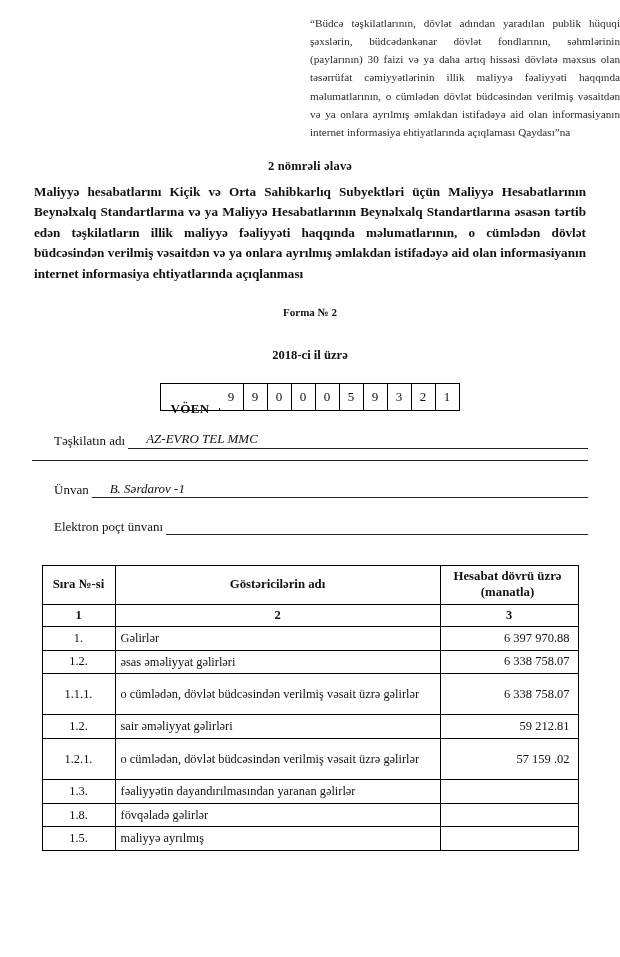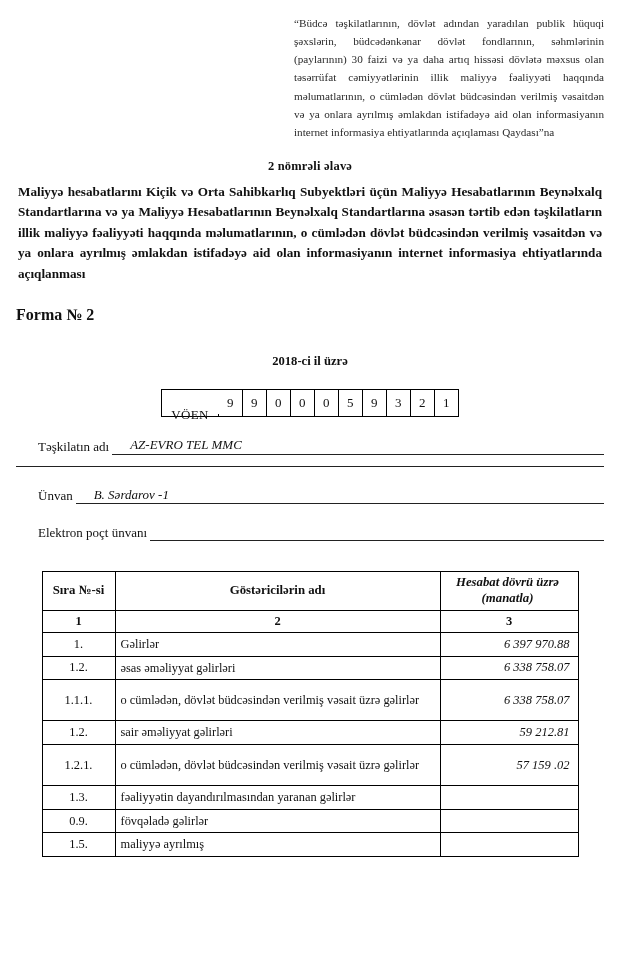--- a/index.html
+++ b/index.html
@@ -13,21 +13,21 @@
     font-family: "Liberation Serif", serif;
     color: #111;
     position: relative;
     overflow: hidden;
   }
   .page {
     width: 620px;
     height: 914px;
     position: relative;
     box-sizing: border-box;
-    padding: 0 16px;
+    padding: 0 32px;
   }
   .quote {
     width: 310px;
     margin-left: 278px;
     padding-top: 14px;
     font-size: 11.2px;
     line-height: 1.62;
     text-align: justify;
     color: #2a2a2a;
   }
@@ -40,21 +40,22 @@
   }
   .title {
     margin-top: 8px;
     font-size: 13.2px;
     font-weight: bold;
     line-height: 1.55;
     text-align: justify;
     padding: 0 2px;
   }
   .forma {
-    font-size: 16px;
+    text-align: center;
+    font-size: 11px;
     font-weight: bold;
     margin-top: 22px;
   }
   .year {
     text-align: center;
     font-size: 12.6px;
     font-weight: bold;
     margin-top: 30px;
   }
   
@@ -68,21 +69,21 @@
     border: 1.4px solid #000;
     height: 26px;
     align-items: stretch;
   }
   .voen .lbl {
     display: flex;
     align-items: center;
     justify-content: center;
     padding: 0 9px;
     font-size: 13px;
-    font-weight: normal;
+    font-weight: bold;
     border-right: 1.4px solid #000;
     letter-spacing: 0.4px;
     margin-top: 24px;
   }
   .voen .cell {
     width: 23px;
     display: flex;
     align-items: center;
     justify-content: center;
     font-size: 13px;
@@ -131,21 +132,21 @@
     vertical-align: middle;
   }
   table.main th {
     text-align: center;
     font-weight: bold;
     font-size: 12.8px;
     line-height: 1.25;
   }
   .c-no { width: 62px; text-align: center; }
   .c-name { }
-  .c-val { width: 124px; text-align: right; padding-right: 8px !important; font-style: italic; }
+  .c-val { width: 124px; text-align: right; padding-right: 8px !important; }
   td.c-val { font-size: 12.5px; }
   tr.numrow td { text-align: center; font-weight: bold; font-size: 12.5px; }
   td.c-name { padding-left: 8px; line-height: 1.35; margin-left: 8px; }
   .tall td { height: 34px; }
 </style>
 </head>
 <body>
 
 <div class="page">
 
@@ -229,21 +230,21 @@
         <td class="c-no">1.2.1.</td>
         <td class="c-name">o cümlədən, dövlət büdcəsindən verilmiş vəsait üzrə gəlirlər</td>
         <td class="c-val">57 159 .02</td>
       </tr>
       <tr>
         <td class="c-no">1.3.</td>
         <td class="c-name">fəaliyyətin dayandırılmasından yaranan gəlirlər</td>
         <td class="c-val"></td>
       </tr>
       <tr>
-        <td class="c-no">0.9.</td>
+        <td class="c-no">1.8.</td>
         <td class="c-name">fövqəladə gəlirlər</td>
         <td class="c-val"></td>
       </tr>
       <tr>
         <td class="c-no">1.5.</td>
         <td class="c-name">maliyyə ayrılmış</td>
         <td class="c-val"></td>
       </tr>
     </tbody>
   </table>

